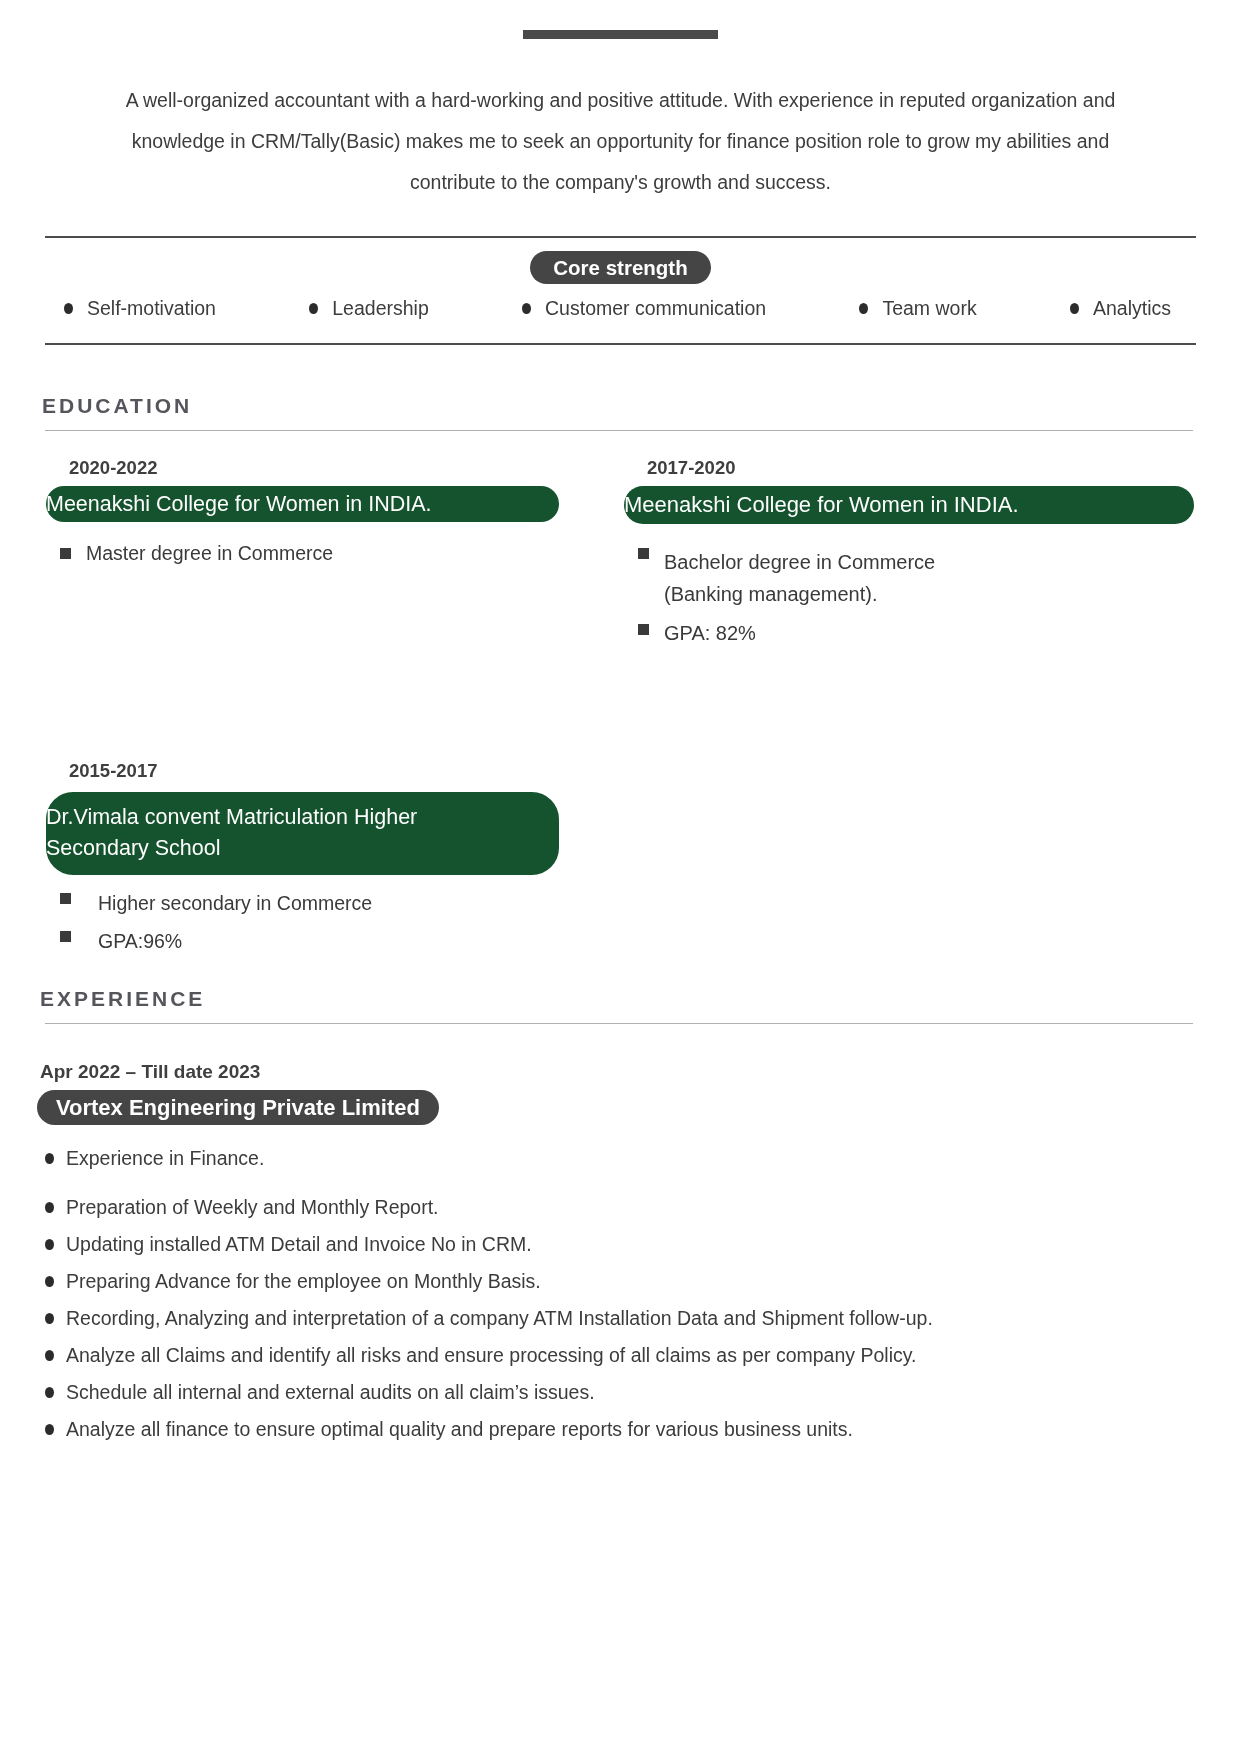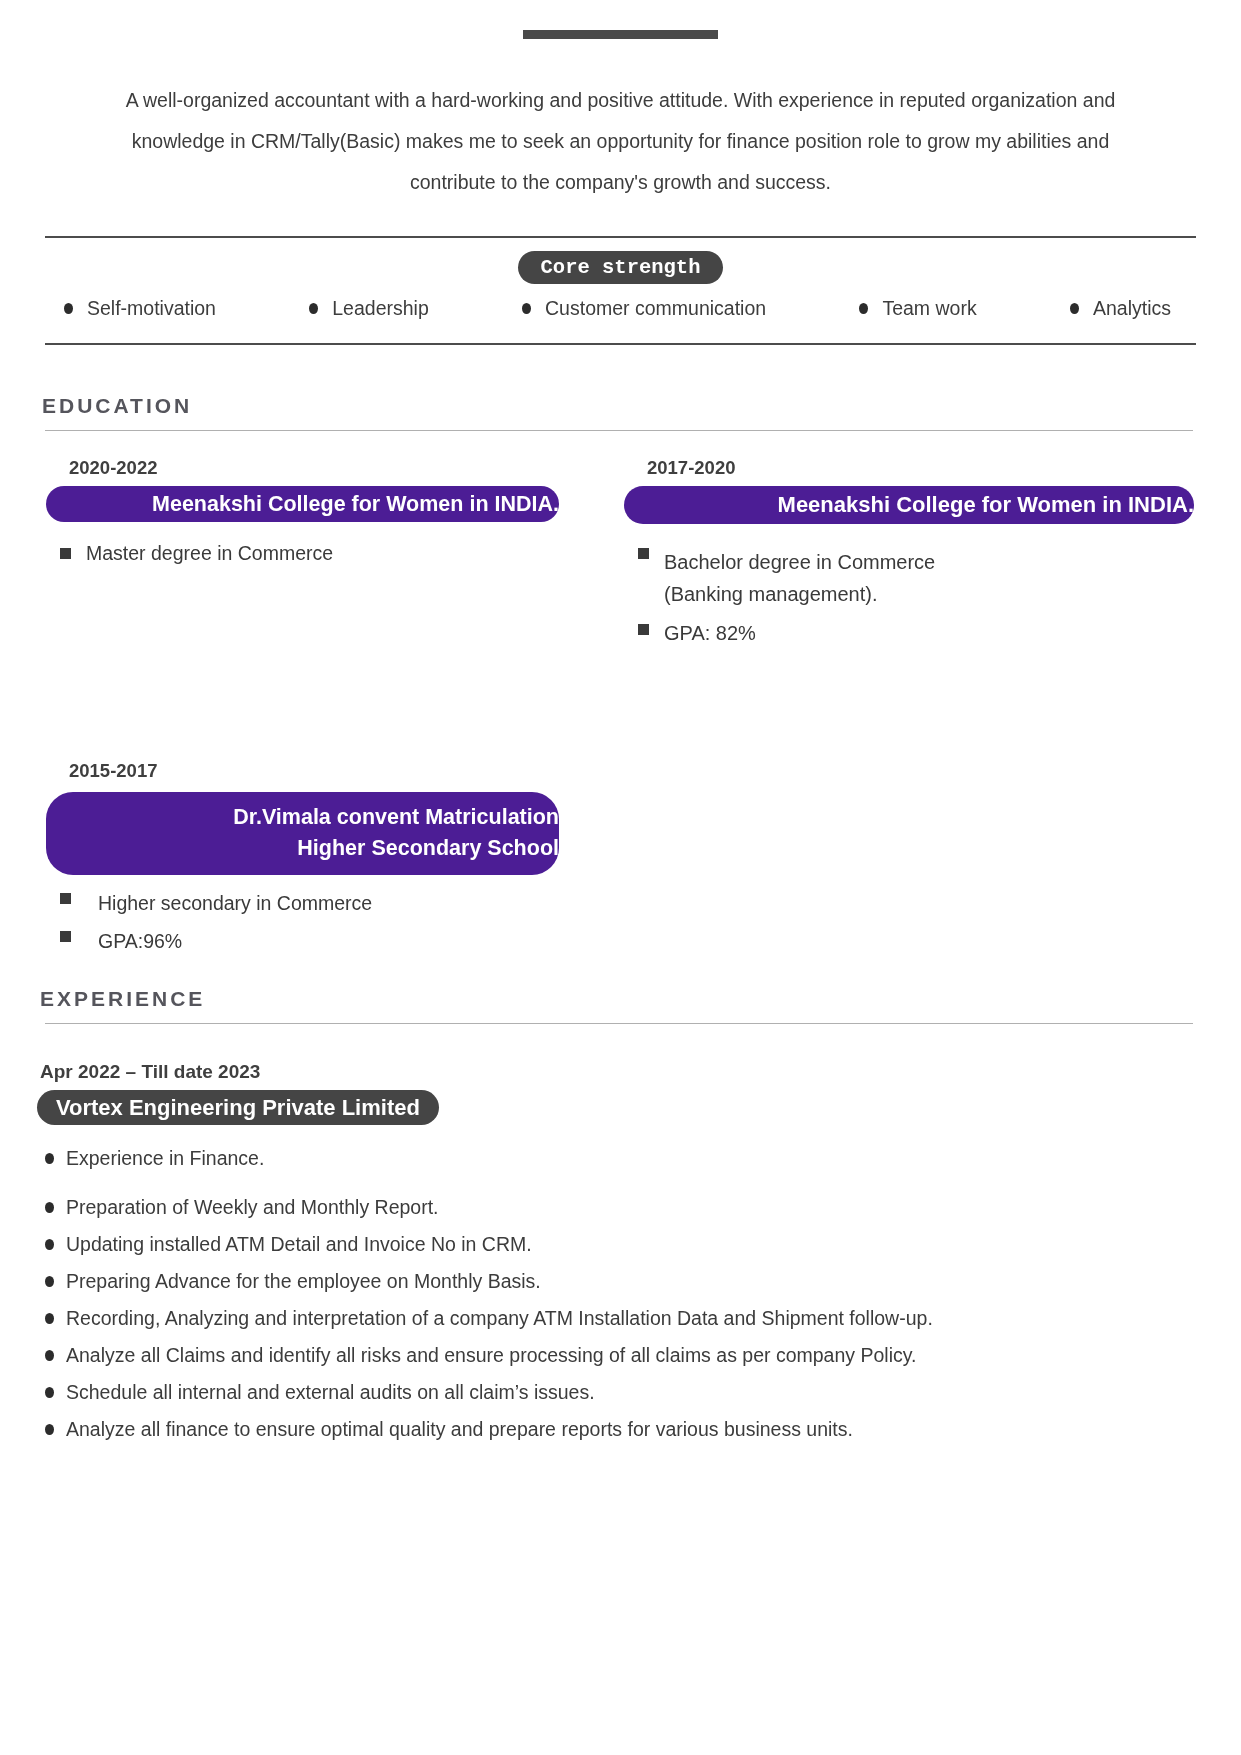--- a/index.html
+++ b/index.html
@@ -46,21 +46,20 @@
     display: block;
     width: fit-content;
     margin: 13px auto 0 auto;
     background: #454545;
     color: #ffffff;
     font-weight: bold;
     font-size: 20.5px;
     height: 33px; line-height: 33px;
     padding: 0 23px;
     border-radius: 17px;
-    font-family: Liberation Mono, monospace;
   }
   .skills {
     display: flex;
     justify-content: space-between;
     align-items: center;
     margin: 13px 0 0 0;
     padding: 0 70px 0 64px;
     list-style: none;
     gap: 12px;
   }
@@ -94,24 +93,24 @@
   .edu-col-left { width: 513px; }
   .edu-col-right { width: 570px; }
   .edu-period {
     font-size: 18.5px;
     font-weight: bold;
     color: #3f3f3f;
     margin-left: 23px;
   }
   .school-pill {
     margin-top: 7px;
-    background: #4c1d95;
+    background: #14532d;
     color: #fff;
-    font-weight: bold;
-    text-align: right;
+    font-weight: normal;
+    text-align: left;
     border-radius: 19px;
     width: 100%;
   }
   .school-pill-1 { height: 36px; line-height: 36px; font-size: 21.5px; }
   .school-pill-2 { height: 38px; line-height: 38px; font-size: 22px; }
   .school-pill-3 {
     margin-top: 10px;
     padding: 10px 0 11px 0;
     line-height: 31px;
     border-radius: 27px;

